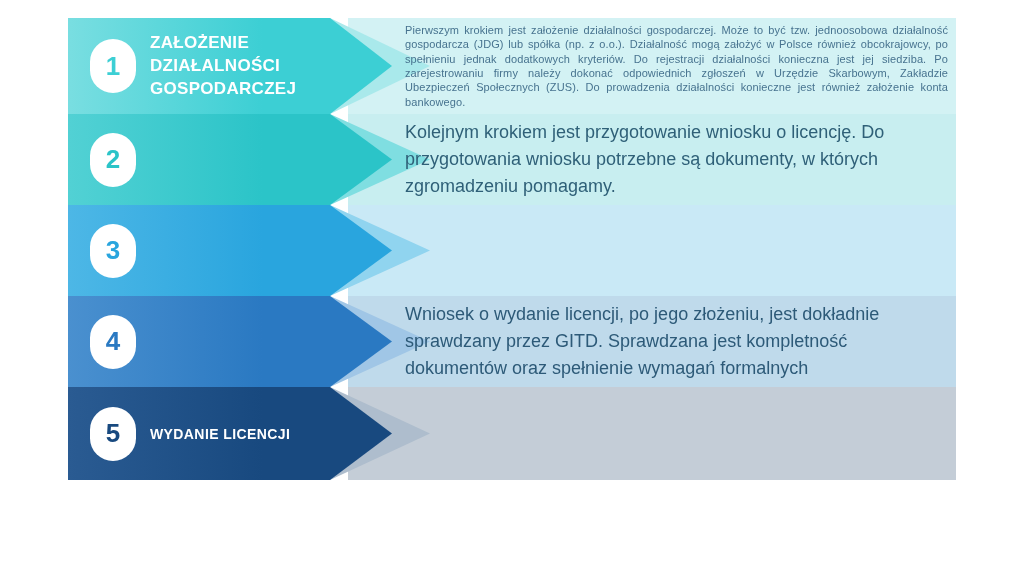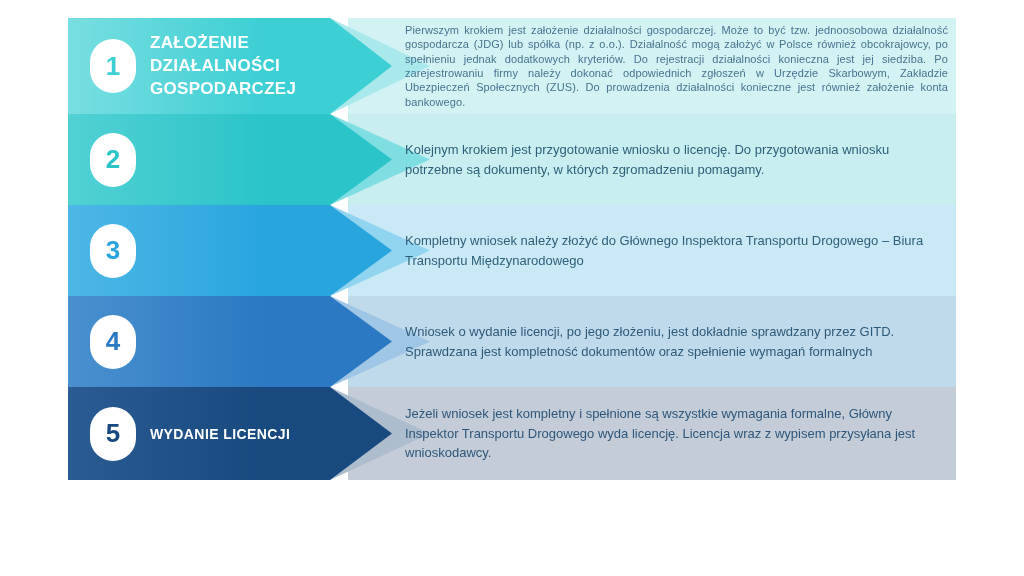--- a/index.html
+++ b/index.html
@@ -100,21 +100,21 @@
     left: 280px; right: 0; top: 0; bottom: 0;
     z-index: 3;
     display: flex;
     align-items: center;
     overflow: hidden;
   }
   .desc p {
     margin: 0;
     padding: 0 28px 0 57px;
     color: var(--text);
-    font-size: 13px;
+    font-size: 18px;
     line-height: 1.5;
   }
   .step:nth-child(1) .desc p {
     font-size: 11px;
     line-height: 14.4px;
     text-align: justify;
     padding: 0 8px 0 57px;
     letter-spacing: 0.1px;
   }
 </style>
@@ -151,23 +151,20 @@
     </div>
   </div>
       <div class="step" style="--arrow: #29a5de; --arrow-light: #4db7e6; --echo: #90d4ef; --panel: #c9e9f6; --text: #2f6078;">
     <div class="panel"></div>
     <div class="echo"></div>
     <div class="arrow">
       <div class="badge">
         <span>3</span>
       </div>
     </div>
-    <div class="desc">
-      <p>Kompletny wniosek należy złożyć do Głównego Inspektora Transportu Drogowego – Biura Transportu Międzynarodowego</p>
-    </div>
   </div>
       <div class="step" style="--arrow: #2a79c2; --arrow-light: #4a90cf; --echo: #a0c6e6; --panel: #bfdaeb; --text: #2d5a78;">
     <div class="panel"></div>
     <div class="echo"></div>
     <div class="arrow">
       <div class="badge">
         <span>4</span>
       </div>
     </div>
     <div class="desc">
@@ -176,18 +173,15 @@
   </div>
       <div class="step" style="--arrow: #18497f; --arrow-light: #2a5b92; --echo: #aebdcd; --panel: #c4cdd7; --text: #2f567a;">
     <div class="panel"></div>
     <div class="echo"></div>
     <div class="arrow">
       <div class="badge">
         <span>5</span>
       </div>
       <div class="title">WYDANIE LICENCJI</div>
     </div>
-    <div class="desc">
-      <p>Jeżeli wniosek jest kompletny i spełnione są wszystkie wymagania formalne, Główny Inspektor Transportu Drogowego wyda licencję. Licencja wraz z wypisem przysyłana jest wnioskodawcy.</p>
-    </div>
   </div>
     </div>
 </div>
 
 </body></html>

